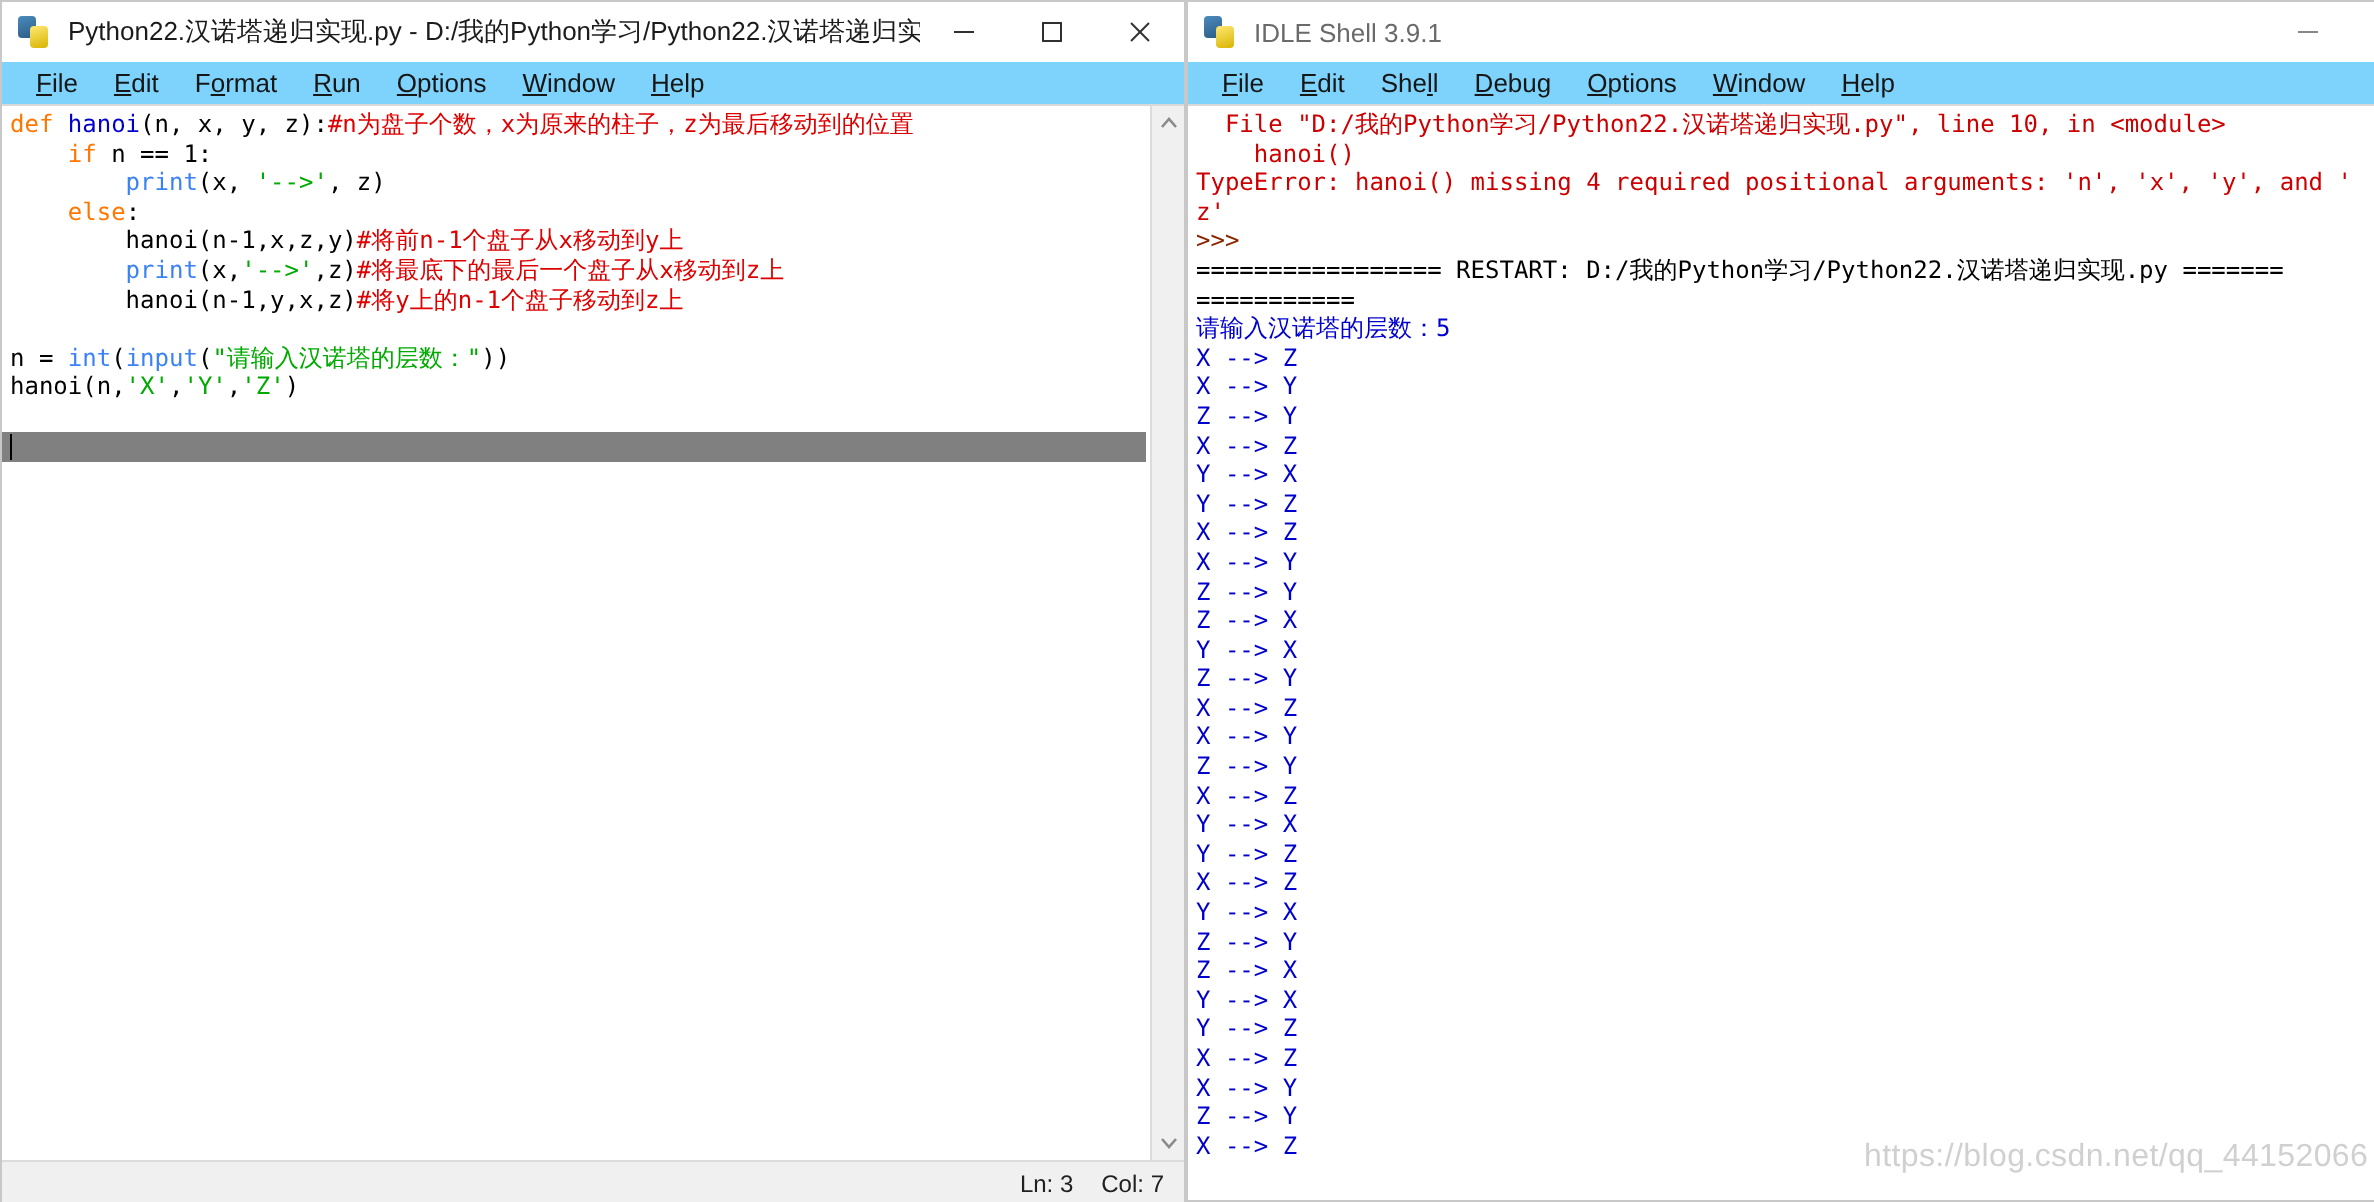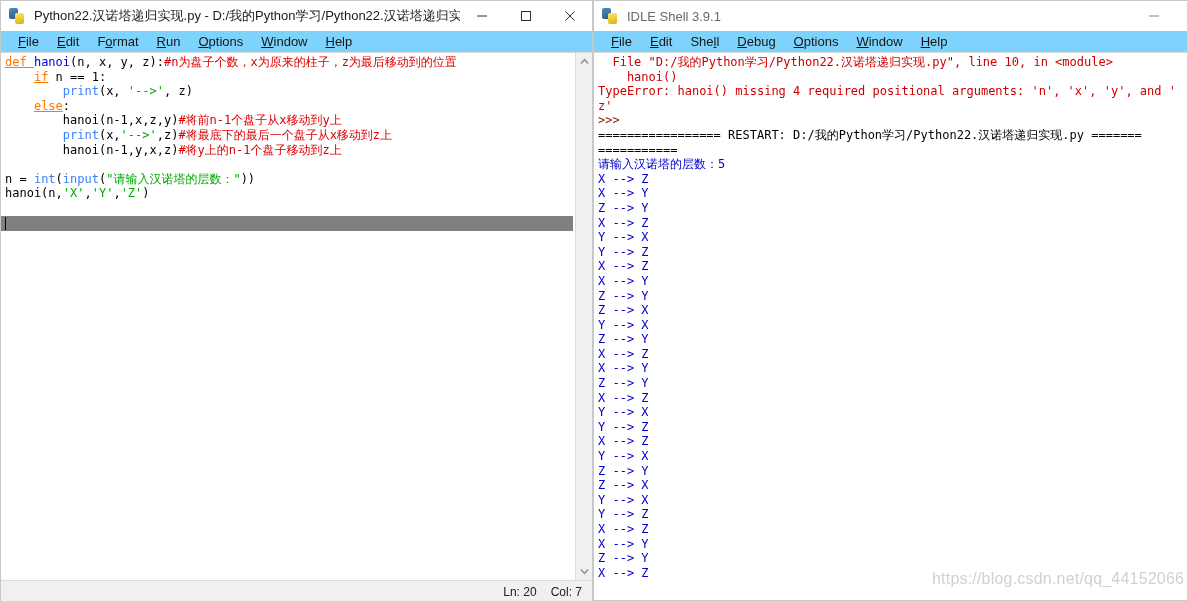--- a/index.html
+++ b/index.html
@@ -54,21 +54,21 @@
     background:#ffffff;
     font-family:"DejaVu Sans Mono","Liberation Mono",monospace;
     font-size:12px;line-height:14.6px;
     white-space:pre;
     padding:2px 0 0 4px;
     box-sizing:border-box;
   }
   .ln{height:14.6px;white-space:pre;}
 
   
-  .kw{color:#ff7700;text-decoration:underline;}
+  .kw{color:#ff7700;}
   .fn{color:#0000cc;}
   .bi{color:#3b82f6;}
   .str{color:#00aa00;}
   .cmt{color:#dd0000;}
   .plain{color:#000000;}
   .err{color:#cc0000;}
   .out{color:#0000cc;}
   .prompt{color:#8b2500;}
   .blk{color:#000000;}
 
@@ -167,21 +167,21 @@
         </span>
         <span class="sb-arrow">
           <svg width="9" height="7" viewBox="0 0 9 7">
               <path d="M1 1.5 L4.5 5.5 L8 1.5" fill="none" stroke="#8a8a8a" stroke-width="1.3"></path>
             </svg>
         </span>
       </div>
     </div>
 
     <div class="statusbar">
-      <span class="status-txt">Ln: 20</span>
+      <span class="status-txt">Ln: 3</span>
       <span class="status-txt">Col: 7</span>
     </div>
   </div>
 
   <div class="win win-border" id="shellWin" style="left:593px;top:0px;width:672px;height:601px;">
 
     <div class="titlebar">
       <span class="app-icon">
         <span class="pb pb1"></span>
           <span class="pb pb2"></span>

